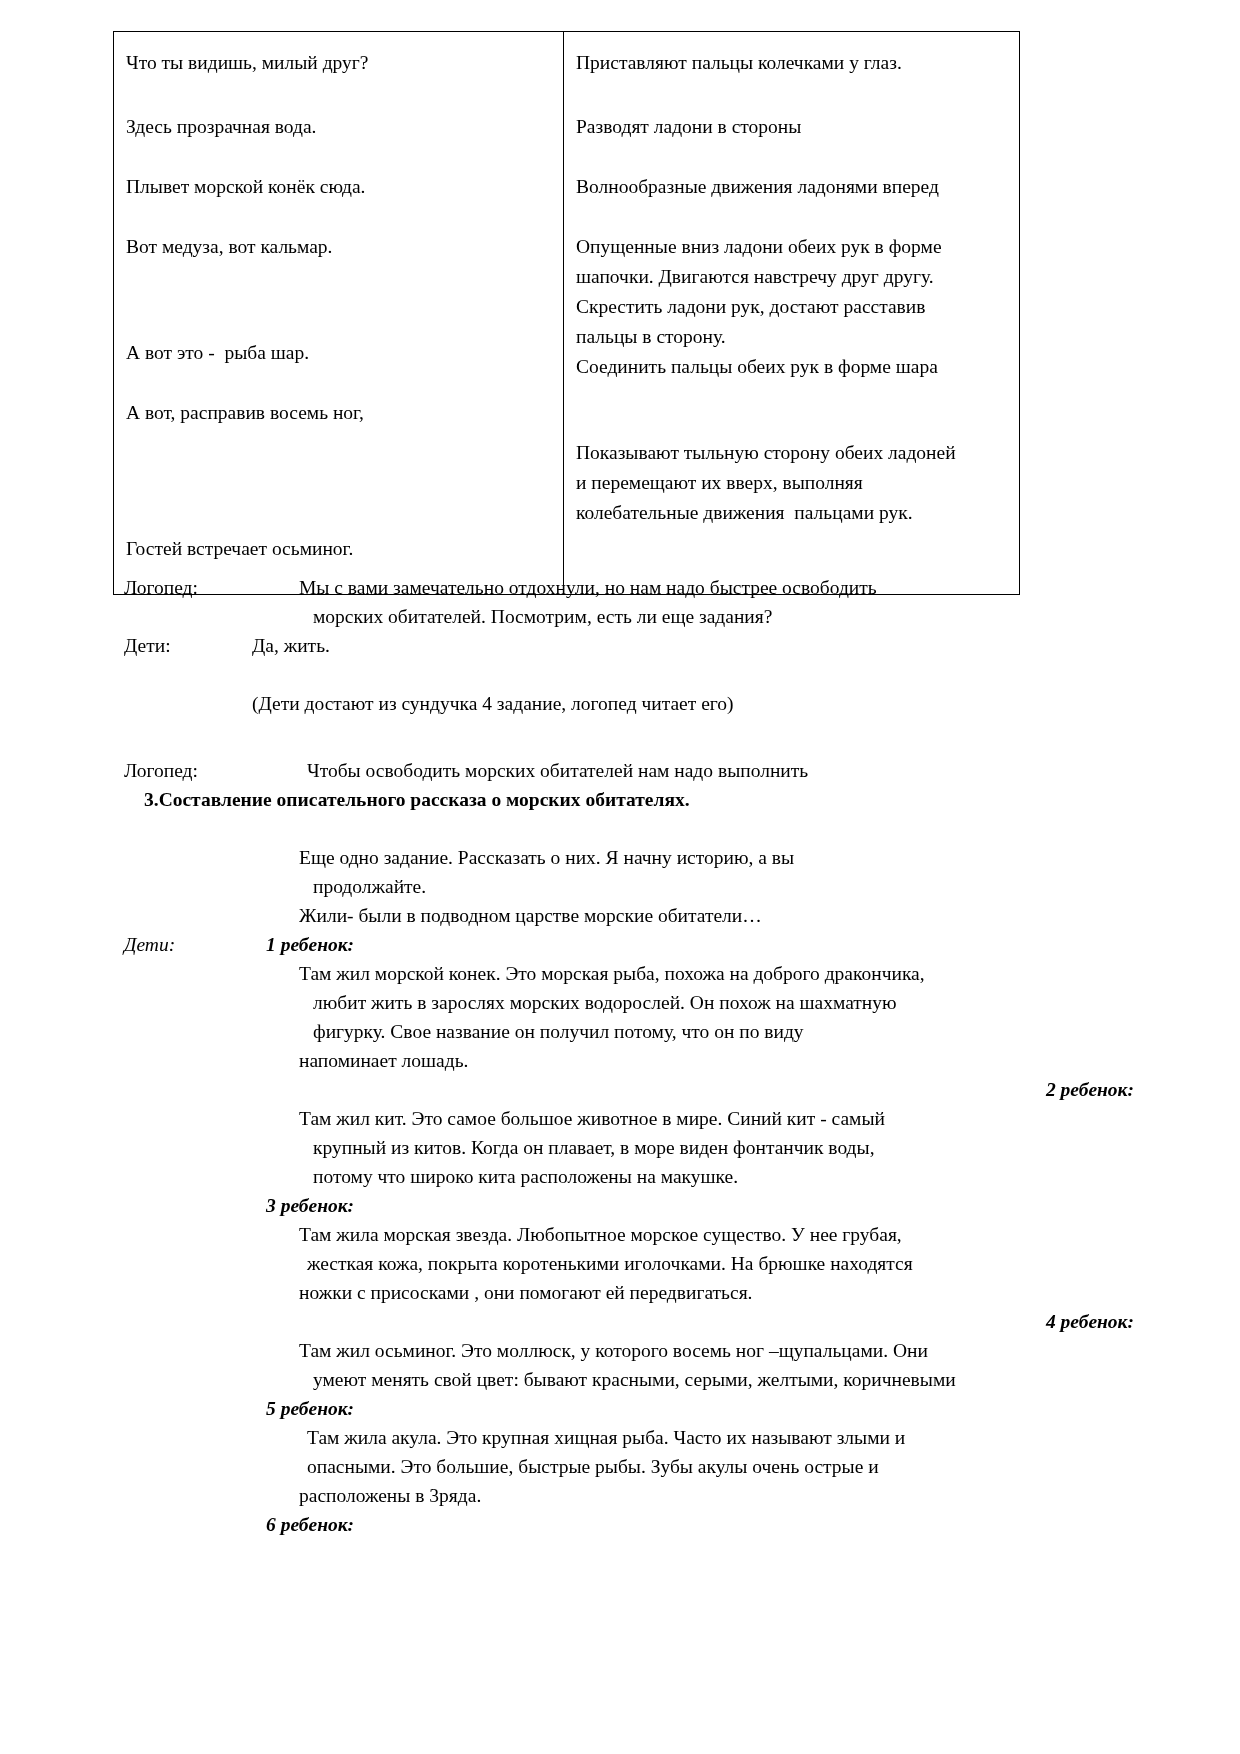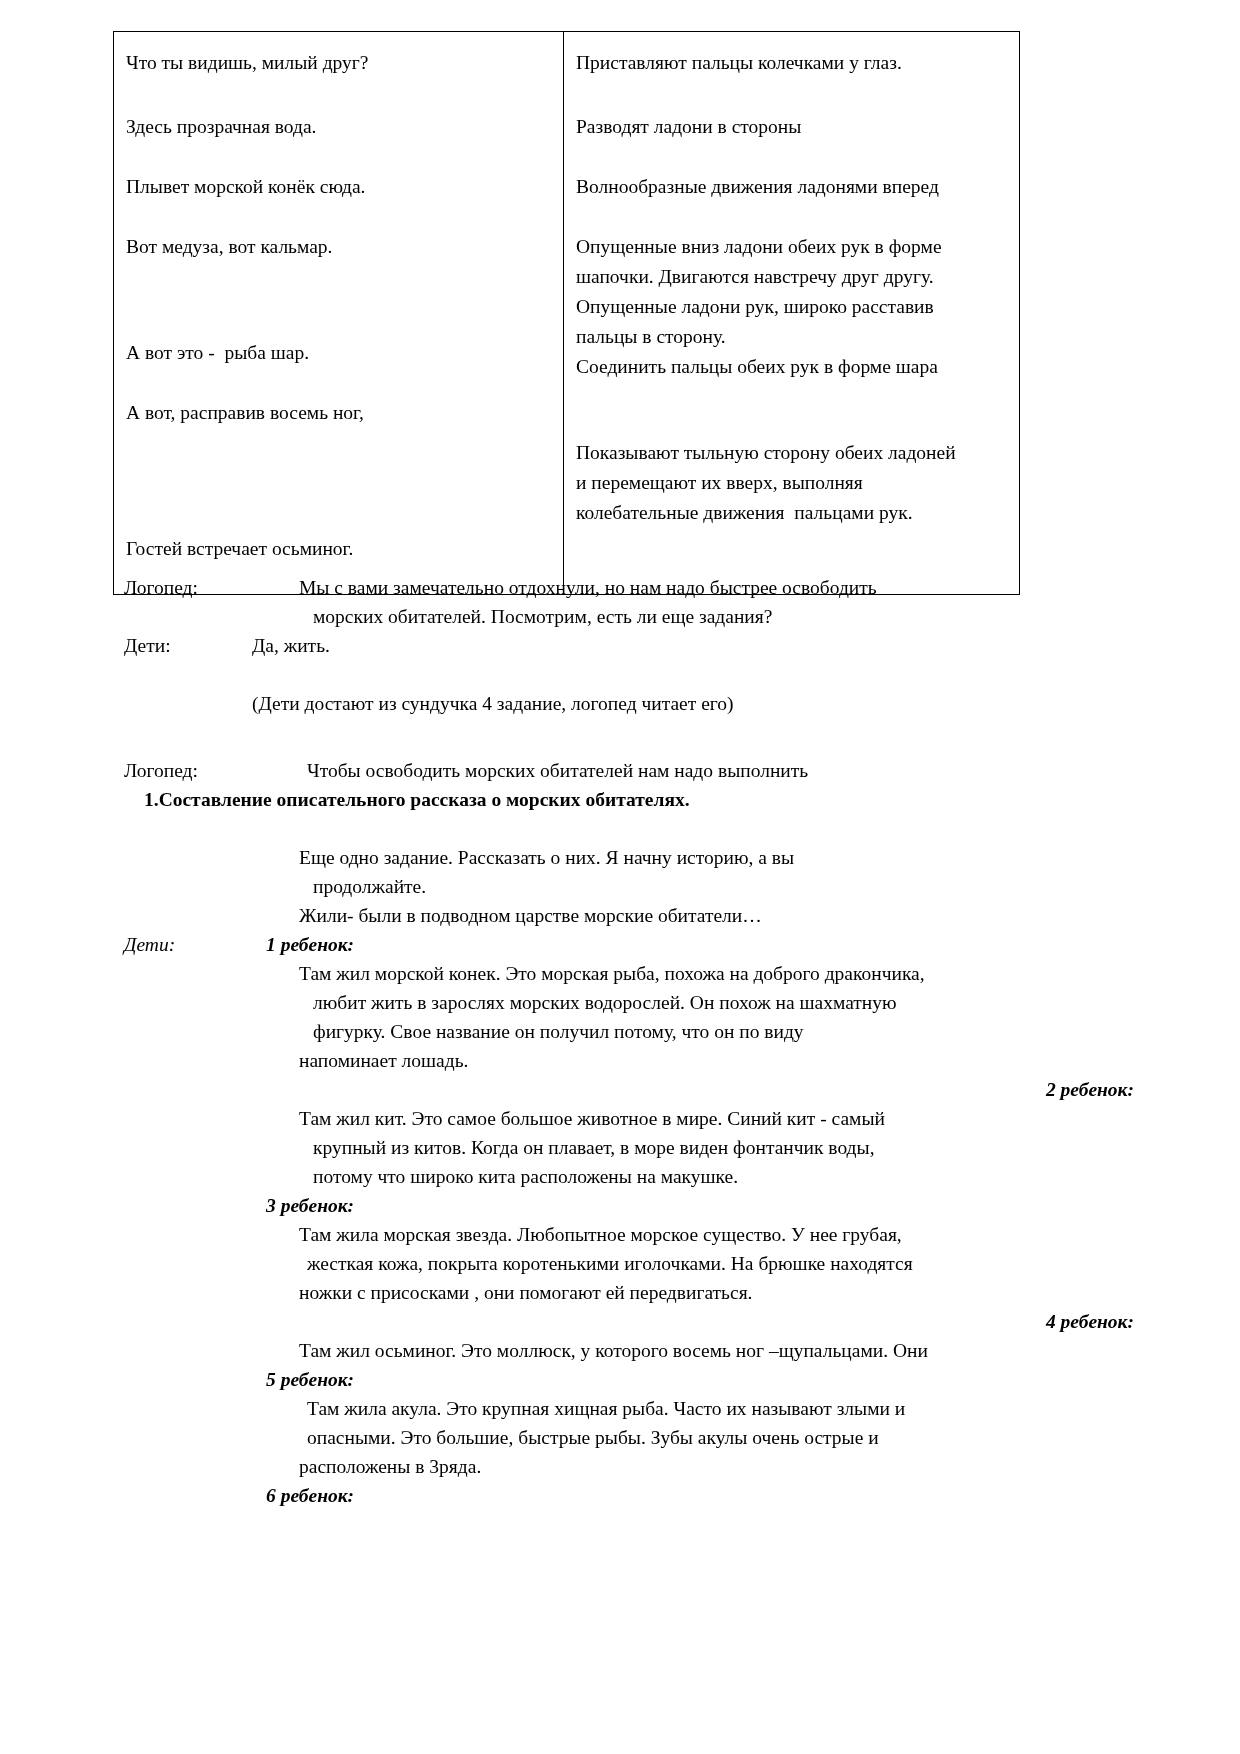--- a/index.html
+++ b/index.html
@@ -130,21 +130,21 @@
         <td class="col-right">
           <div class="cell-inner cell-pad-top">
             <div class="line">Приставляют пальцы колечками у глаз.</div>
             <div class="spacer-34"></div>
             <div class="line">Разводят ладони в стороны</div>
             <div class="spacer-30"></div>
             <div class="line">Волнообразные движения ладонями вперед</div>
             <div class="spacer-30"></div>
             <div class="line">Опущенные вниз ладони обеих рук в форме</div>
             <div class="line">шапочки. Двигаются навстречу друг другу.</div>
-            <div class="line">Опущенные ладони рук, широко расставив</div>
+            <div class="line">Скрестить ладони рук, достают расставив</div>
             <div class="line">пальцы в сторону.</div>
             <div class="line">Соединить пальцы обеих рук в форме шара</div>
             <div class="spacer-56"></div>
             <div class="line">Показывают тыльную сторону обеих ладоней</div>
             <div class="line">и перемещают их вверх, выполняя</div>
             <div class="line">колебательные движения  пальцами рук.</div>
           </div>
         </td>
       </tr>
 
@@ -172,21 +172,21 @@
 
     <div class="block-gap-lg"></div>
 
     <div class="row">
       <div class="speaker">Логопед:</div>
       <div class="speech">
         <span class="story-line i2">Чтобы освободить морских обитателей нам надо  выполнить</span>
       </div>
     </div>
 
-    <div class="bold-head">1.Составление описательного рассказа о морских обитателях.</div>
+    <div class="bold-head">3.Составление описательного рассказа о морских обитателях.</div>
 
     <div class="block-gap-md"></div>
 
     <div class="row">
       <div class="speaker"></div>
       <div class="speech">
         <span class="story-line">Еще одно задание. Рассказать о них. Я начну историю, а вы</span>
         <span class="story-line i1">продолжайте.</span>
         <span class="story-line">Жили- были в подводном царстве морские обитатели…</span>
       </div>
@@ -214,20 +214,21 @@
         <div>
           <div class="child-label child-indent-1">3 ребенок:</div>
           <span class="story-line">Там жила морская звезда. Любопытное морское существо. У нее грубая,</span>
           <span class="story-line i2">жесткая кожа, покрыта коротенькими иголочками. На брюшке находятся</span>
           <span class="story-line">ножки с присосками , они помогают ей передвигаться.</span>
         </div>
 
         <div>
           <div class="child-label child-indent-2">4 ребенок:</div>
           <span class="story-line">Там жил осьминог. Это моллюск, у которого восемь ног –щупальцами. Они</span>
+          <span class="story-line i1">умеют менять свой цвет: бывают красными, серыми, желтыми, коричневыми</span>
         </div>
 
         <div>
           <div class="child-label child-indent-1">5 ребенок:</div>
           <span class="story-line i2">Там жила акула. Это крупная хищная рыба. Часто их называют  злыми и</span>
           <span class="story-line i2"> опасными. Это большие, быстрые рыбы. Зубы акулы очень острые и</span>
           <span class="story-line">расположены в 3ряда.</span>
         </div>
 
         <div>

